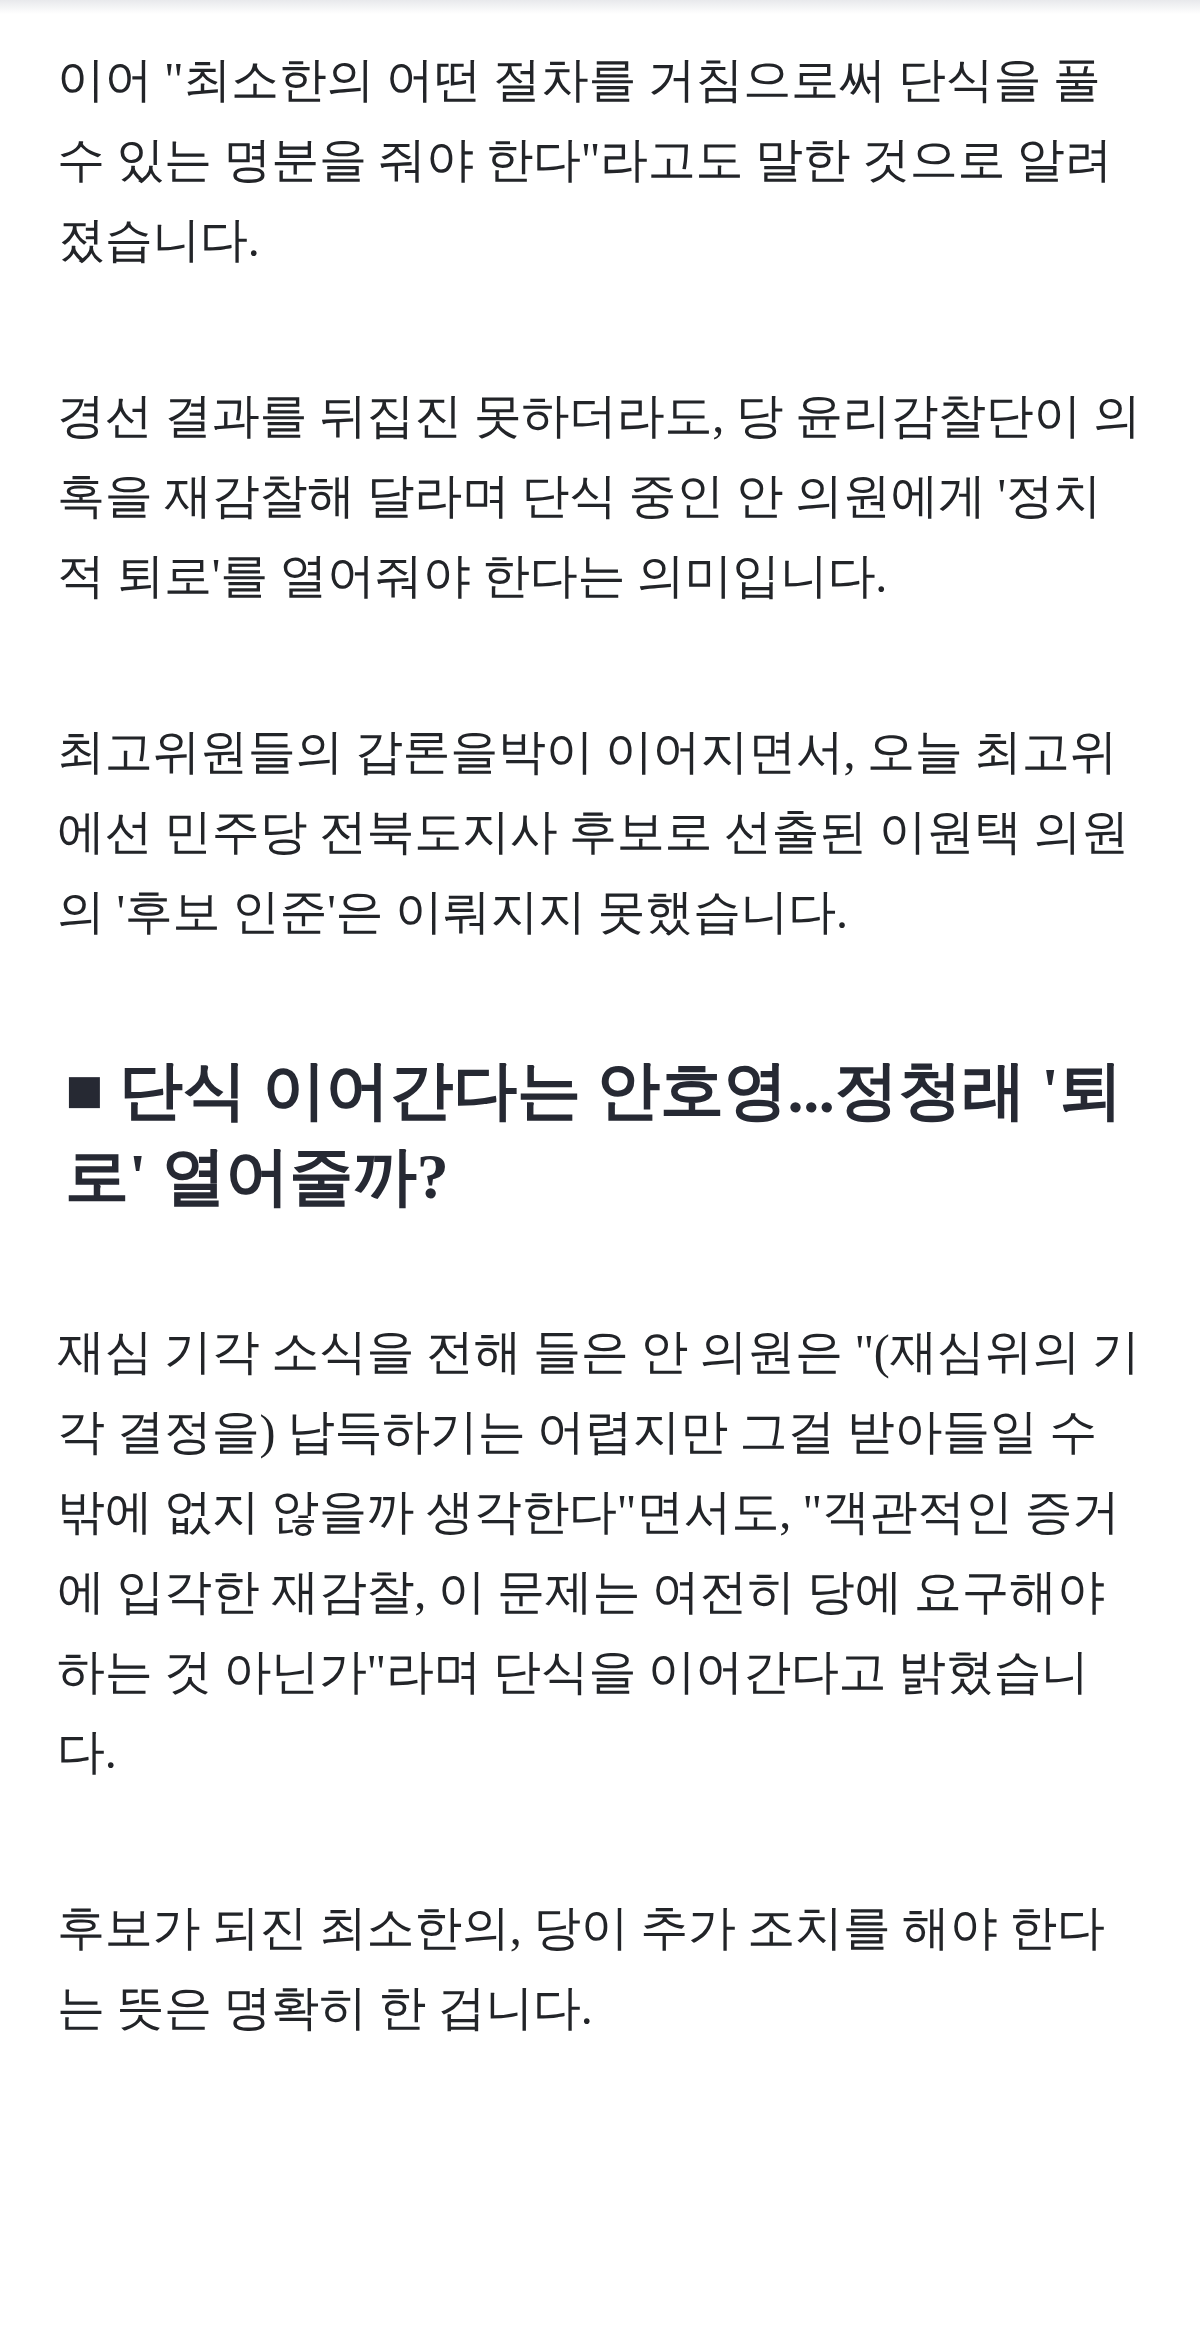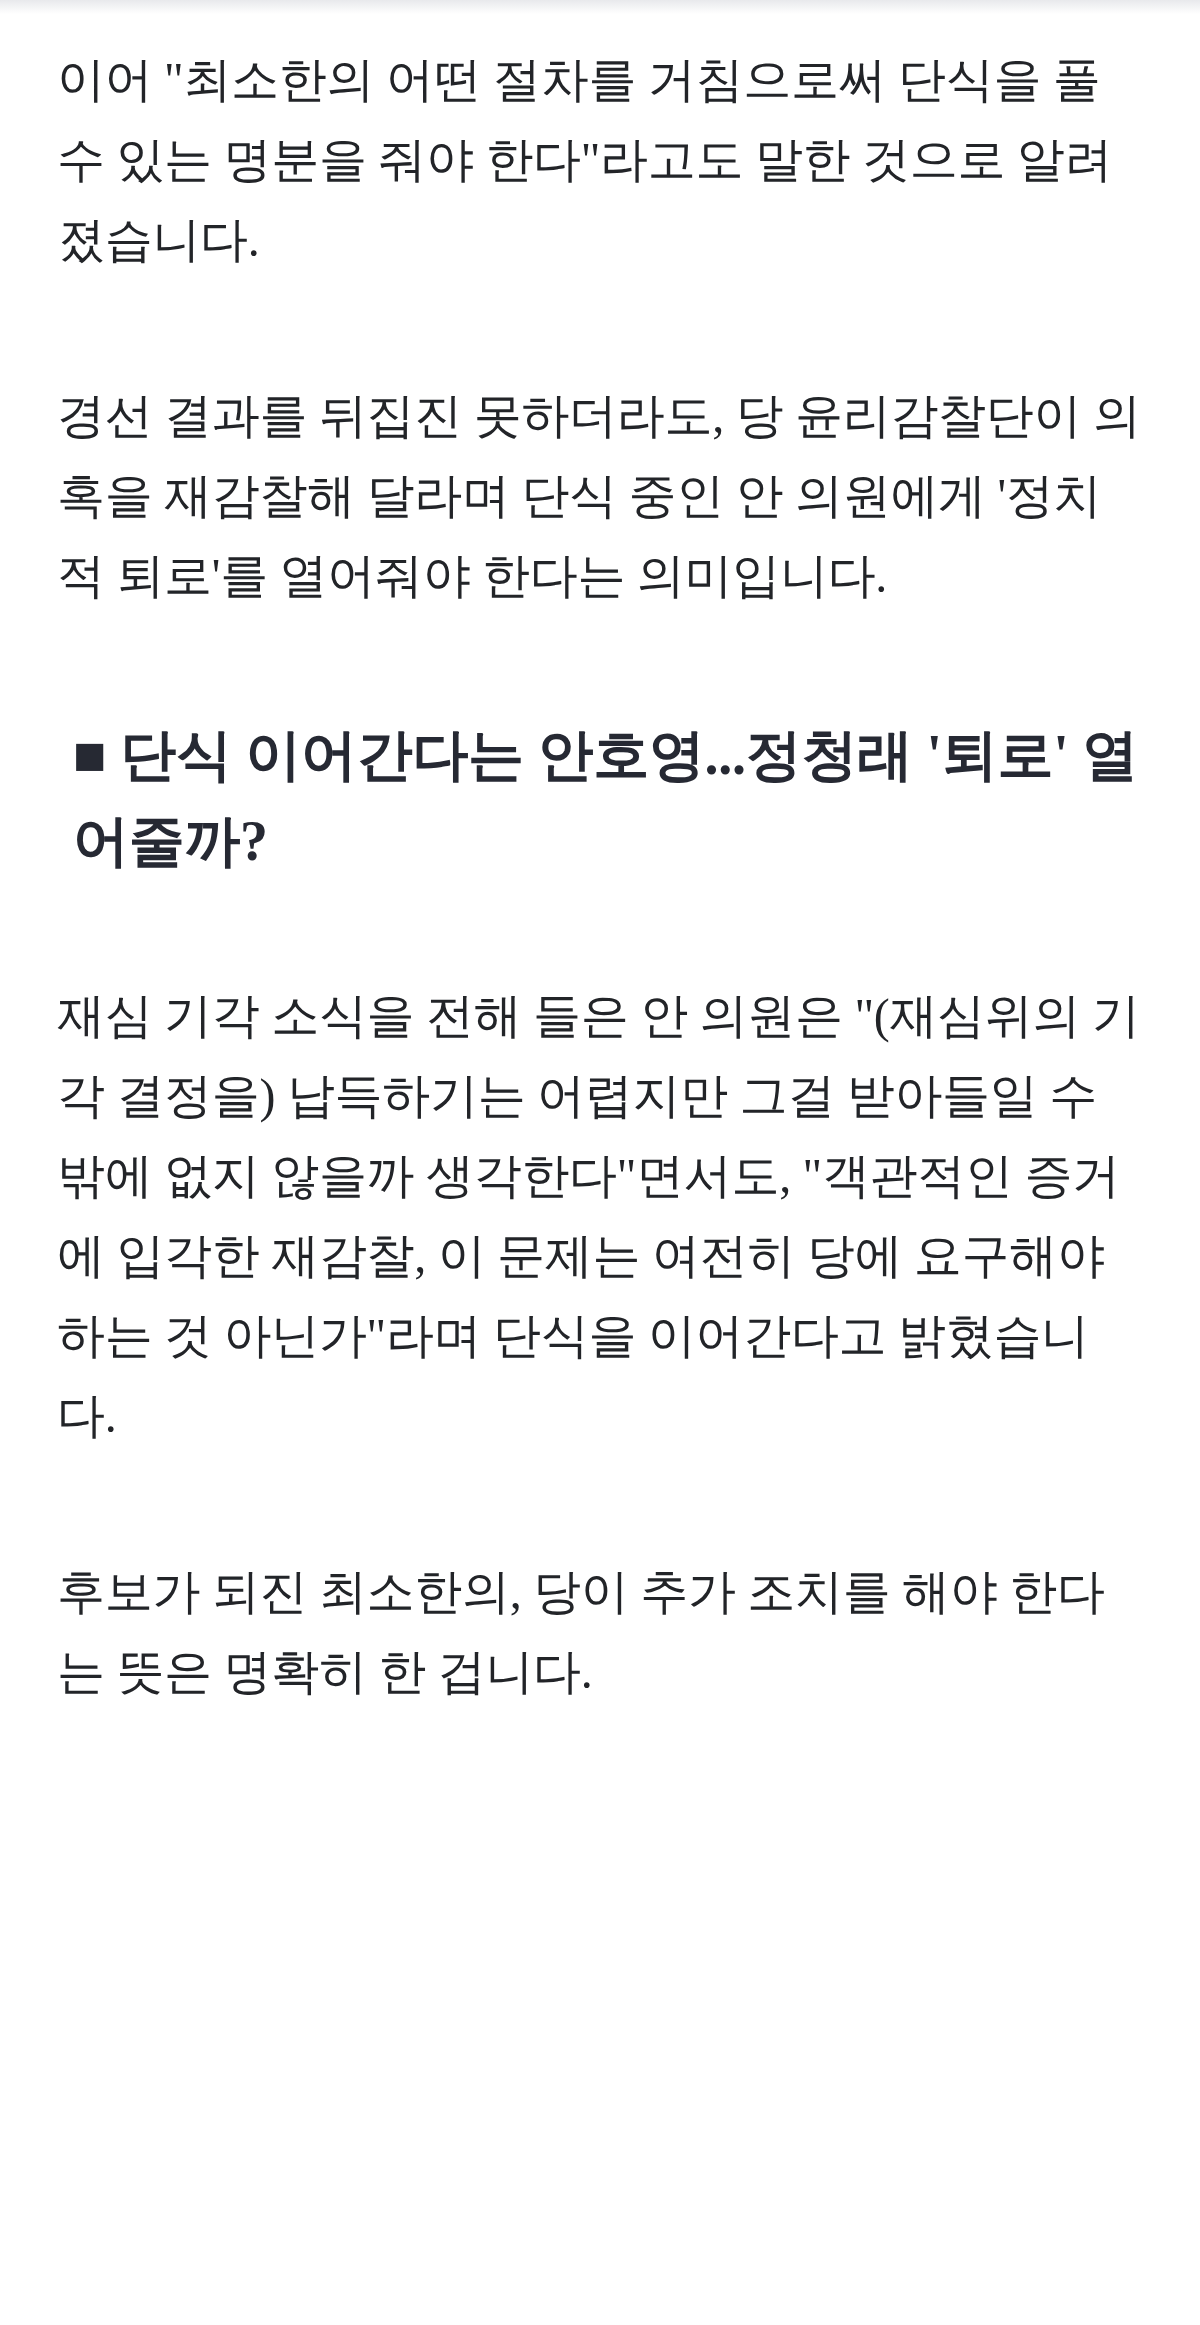--- a/index.html
+++ b/index.html
@@ -31,32 +31,33 @@
     font-size: 48px;
     line-height: 80px;
     letter-spacing: -0.3px;
     margin: 0 0 96px 0;
     text-align: left;
   }
   .article-body p:last-child {
     margin-bottom: 0;
   }
   .subheading {
-    font-size: 56px;
+    font-size: 64px;
     line-height: 86px;
     font-weight: 700;
     letter-spacing: -0.3px;
     color: var(--heading, #262933);
-    margin: 0 0 92px 16px;
+    margin: 0 0 92px 8px;
   }
 </style>
 </head>
 <body>
 
 <div class="top-shadow"></div>
 
 <article class="article-body">
   <p>이어 "최소한의 어떤 절차를 거침으로써 단식을 풀 수 있는 명분을 줘야 한다"라고도 말한 것으로 알려졌습니다.</p>
   <p>경선 결과를 뒤집진 못하더라도, 당 윤리감찰단이 의혹을 재감찰해 달라며 단식 중인 안 의원에게 '정치적 퇴로'를 열어줘야 한다는 의미입니다.</p>
+  <p>최고위원들의 갑론을박이 이어지면서, 오늘 최고위에선 민주당 전북도지사 후보로 선출된 이원택 의원의 '후보 인준'은 이뤄지지 못했습니다.</p>
   <h2 class="subheading">■ 단식 이어간다는 안호영...정청래 '퇴로' 열어줄까?</h2>
   <p>재심 기각 소식을 전해 들은 안 의원은 "(재심위의 기각 결정을) 납득하기는 어렵지만 그걸 받아들일 수밖에 없지 않을까 생각한다"면서도, "객관적인 증거에 입각한 재감찰, 이 문제는 여전히 당에 요구해야 하는 것 아닌가"라며 단식을 이어간다고 밝혔습니다.</p>
   <p>후보가 되진 최소한의, 당이 추가 조치를 해야 한다는 뜻은 명확히 한 겁니다.</p>
 </article>
 
 </body></html>

